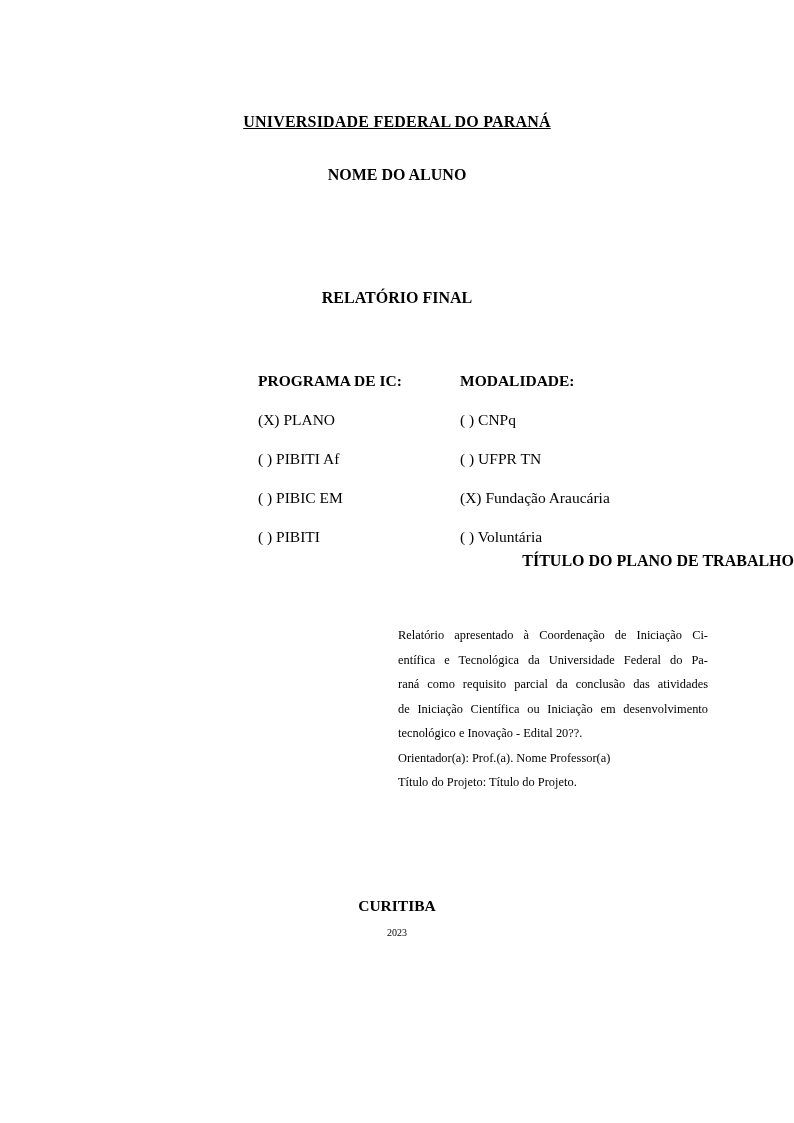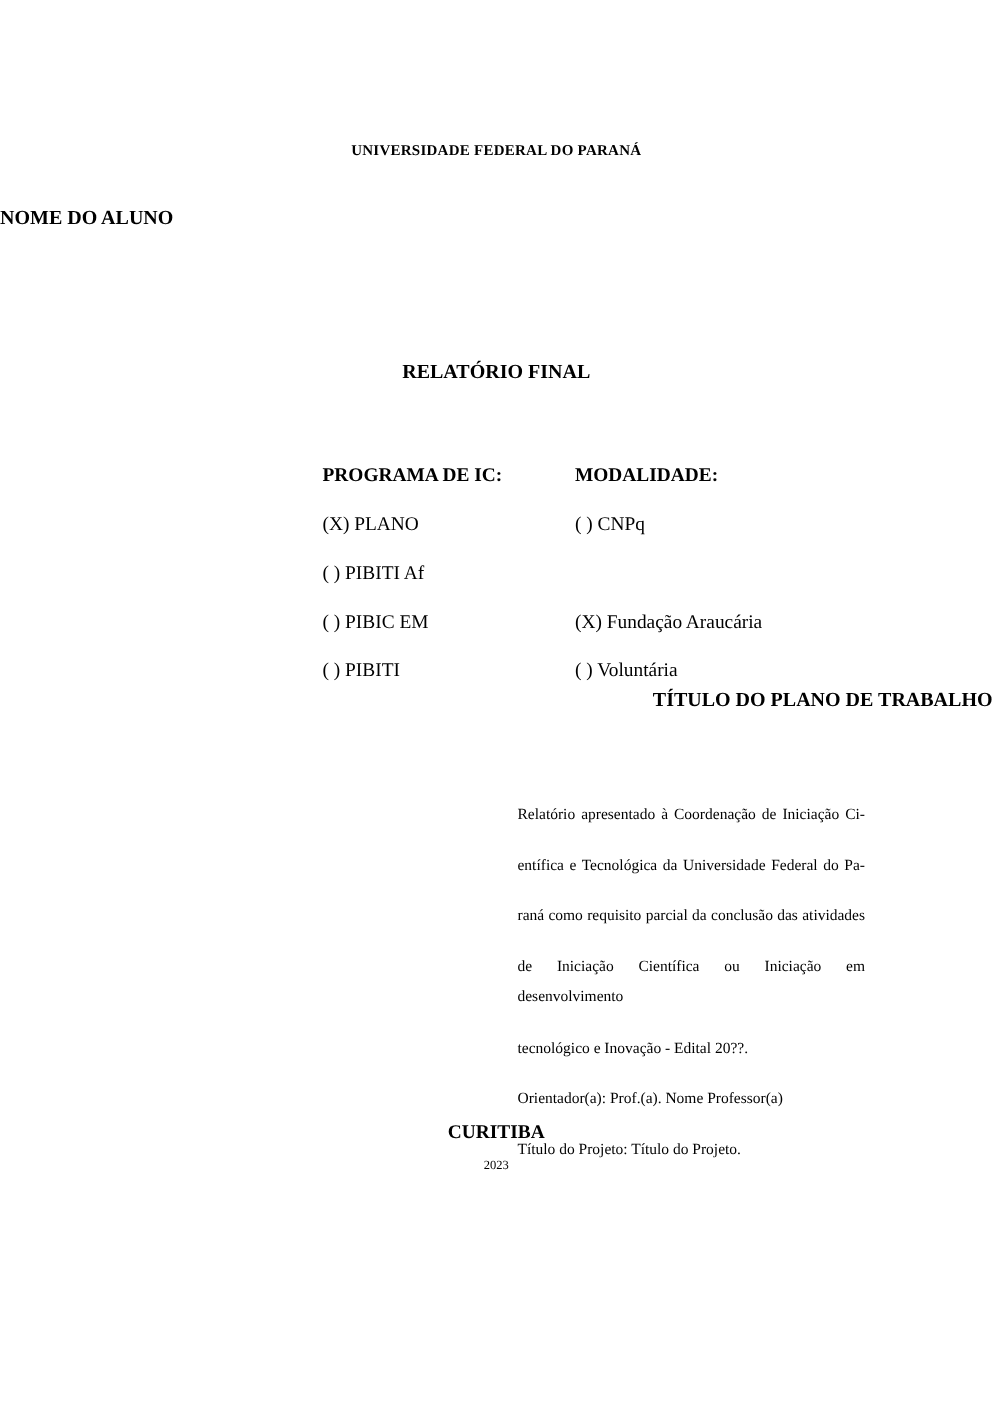--- a/index.html
+++ b/index.html
@@ -14,32 +14,34 @@
     background: #ffffff;
     font-family: "Liberation Serif", serif;
     color: #000000;
     overflow: hidden;
   }
   .university-title {
     position: absolute;
     left: 0;
     right: 0;
     top: 113px;
-    font-size: 12px;
+    font-size: 16px;
     font-weight: bold;
     letter-spacing: 0.2px;
     text-align: center;
+    text-decoration: underline;
   }
   .student-name {
     position: absolute;
     left: 0;
     right: 0;
     top: 166px;
     font-size: 16px;
     font-weight: bold;
+    text-align: center;
   }
   .report-type {
     position: absolute;
     left: 0;
     right: 0;
     top: 289px;
     font-size: 16px;
     font-weight: bold;
     text-align: center;
   }
@@ -78,21 +80,21 @@
   .abstract-block {
     position: absolute;
     left: 398px;
     top: 623px;
     width: 310px;
     font-size: 12.4px;
     line-height: 24.5px;
     text-align: justify;
   }
   .abstract-block p {
-    margin: 16px;
+    margin: 0;
   }
   .abstract-block p.justified {
     text-align: justify;
     text-align-last: justify;
   }
   .abstract-block p.last-para {
     text-align: justify;
   }
   .city {
     position: absolute;
@@ -127,20 +129,21 @@
     <div class="sel-row">
       <div class="sel-col-left sel-head">PROGRAMA DE IC:</div>
       <div class="sel-col-right sel-head">MODALIDADE:</div>
     </div>
     <div class="sel-row">
       <div class="sel-col-left">(X) PLANO</div>
       <div class="sel-col-right">( ) CNPq</div>
     </div>
     <div class="sel-row">
       <div class="sel-col-left">( ) PIBITI Af</div>
+      <div class="sel-col-right">( ) UFPR TN</div>
     </div>
     <div class="sel-row">
       <div class="sel-col-left">( ) PIBIC EM</div>
       <div class="sel-col-right">(X) Fundação Araucária</div>
     </div>
     <div class="sel-row">
       <div class="sel-col-left">( ) PIBITI</div>
       <div class="sel-col-right">( ) Voluntária</div>
     </div>
   </div>

